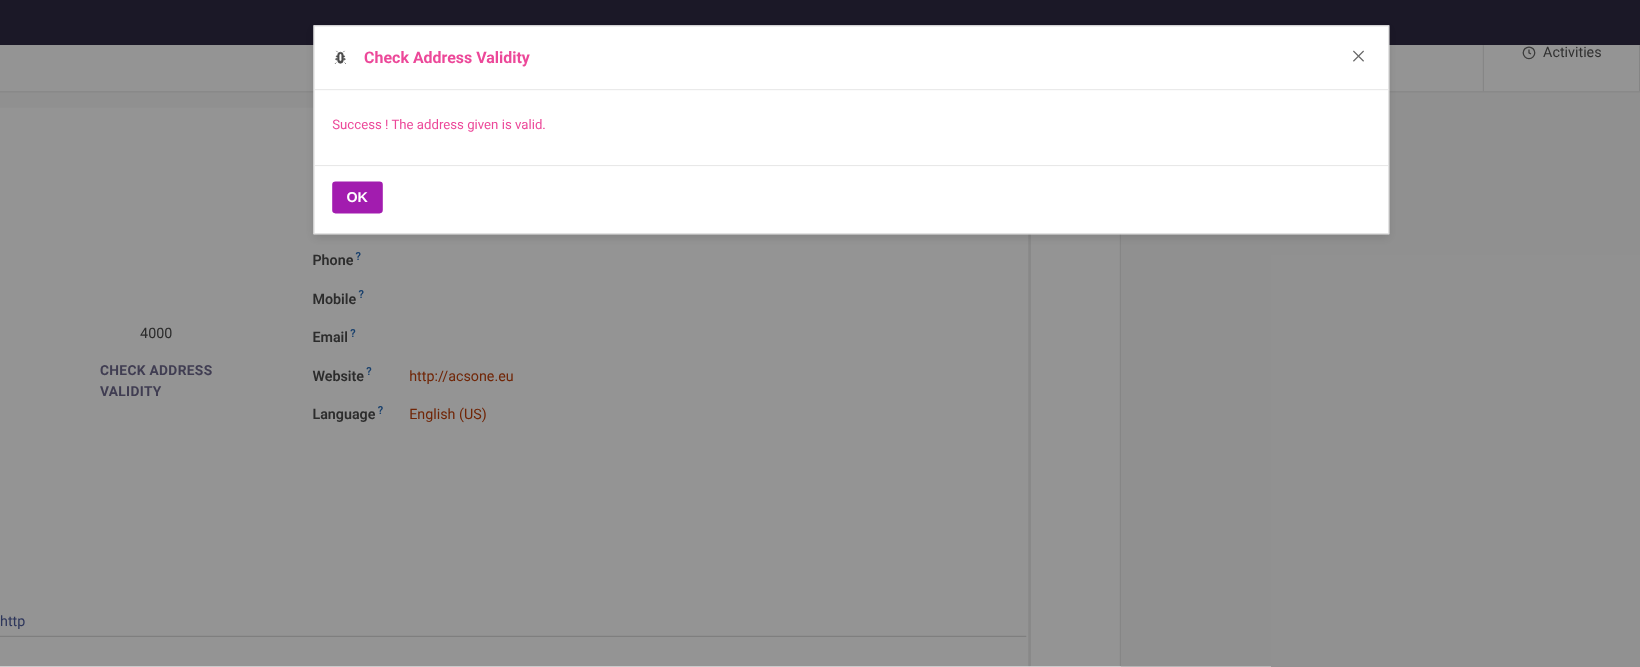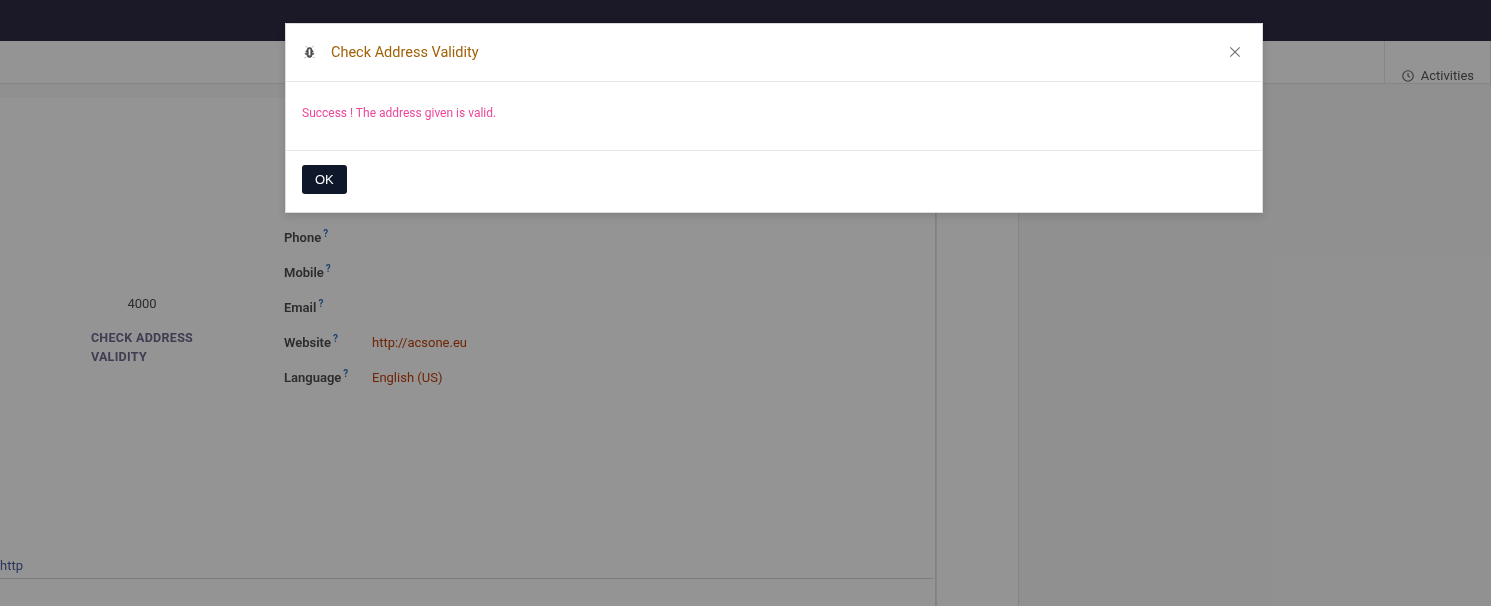--- a/index.html
+++ b/index.html
@@ -21,23 +21,23 @@
   }
   .controlbar {
     height: 43px;
     background: #fff;
     border-bottom: 1px solid #e5e5e5;
     display: flex;
     justify-content: flex-end;
     align-items: stretch;
   }
   .controlbar .action-item {
-    padding: 0 16px;
-    display: flex;
-    align-items: flex-end;
+    padding: 0 34px;
+    display: flex;
+    align-items: flex-start;
     border-left: 1px solid #e5e5e5;
     color: #555;
     font-size: 13px;
   }
   .controlbar .action-item:last-child { border-right: 1px solid #e5e5e5; }
   .clock-icon { margin-right: 6px; display: inline-flex; }
   .main {
     display: flex;
     padding-left: 0;
     padding-top: 14px;
@@ -131,21 +131,21 @@
   }
   .modal-header {
     height: 58px;
     display: flex;
     align-items: center;
     padding: 0 16px;
     border-bottom: 1px solid #e8e8e8;
     position: relative;
   }
   .bug-icon { margin-right: 14px; display: inline-flex; color: #4c4c4c; }
-  .modal-title { font-weight: 400; font-size: 14.5px; color: #a16207; }
+  .modal-title { font-weight: 700; font-size: 14.5px; color: #ec4899; }
   .modal-close {
     position: absolute;
     right: 12px;
     top: 14px;
     width: 30px;
     height: 30px;
     display: flex;
     align-items: center;
     justify-content: center;
     color: #6a6a6a;
@@ -153,26 +153,26 @@
   }
   .modal-body {
     padding: 24px 16px 30px 16px;
     border-bottom: 1px solid #e8e8e8;
   }
   .modal-body .success-msg { color: #ec4899; font-size: 12px; }
   .modal-footer {
     padding: 14px 16px 18px 16px;
   }
   .ok-btn {
-    background: #0f172a;
+    background: #a21caf;
     color: #fff;
     border: none;
     padding: 7px 13px;
     font-size: 13px;
-    font-weight: 400;
+    font-weight: 700;
     border-radius: 3px;
     cursor: pointer;
   }
 </style>
 </head>
 <body>
 
 <div class="topbar"></div>
 
 <div class="controlbar">

